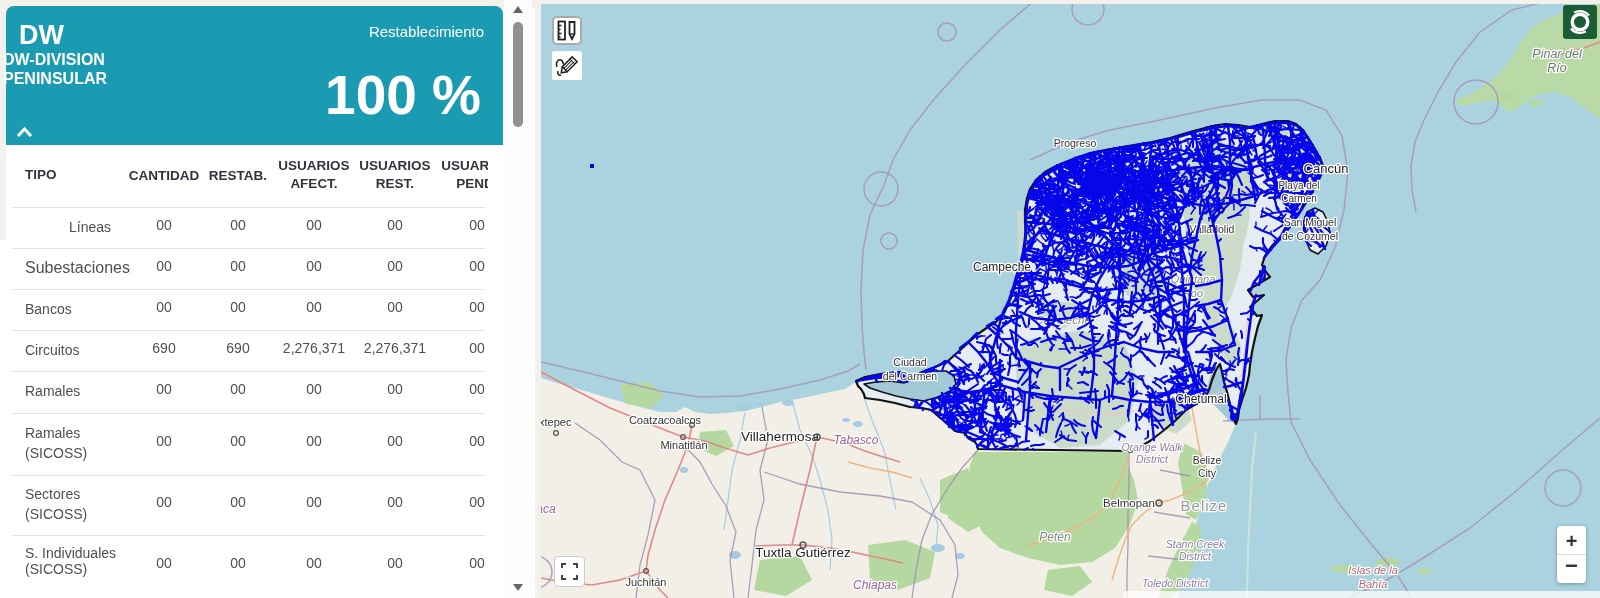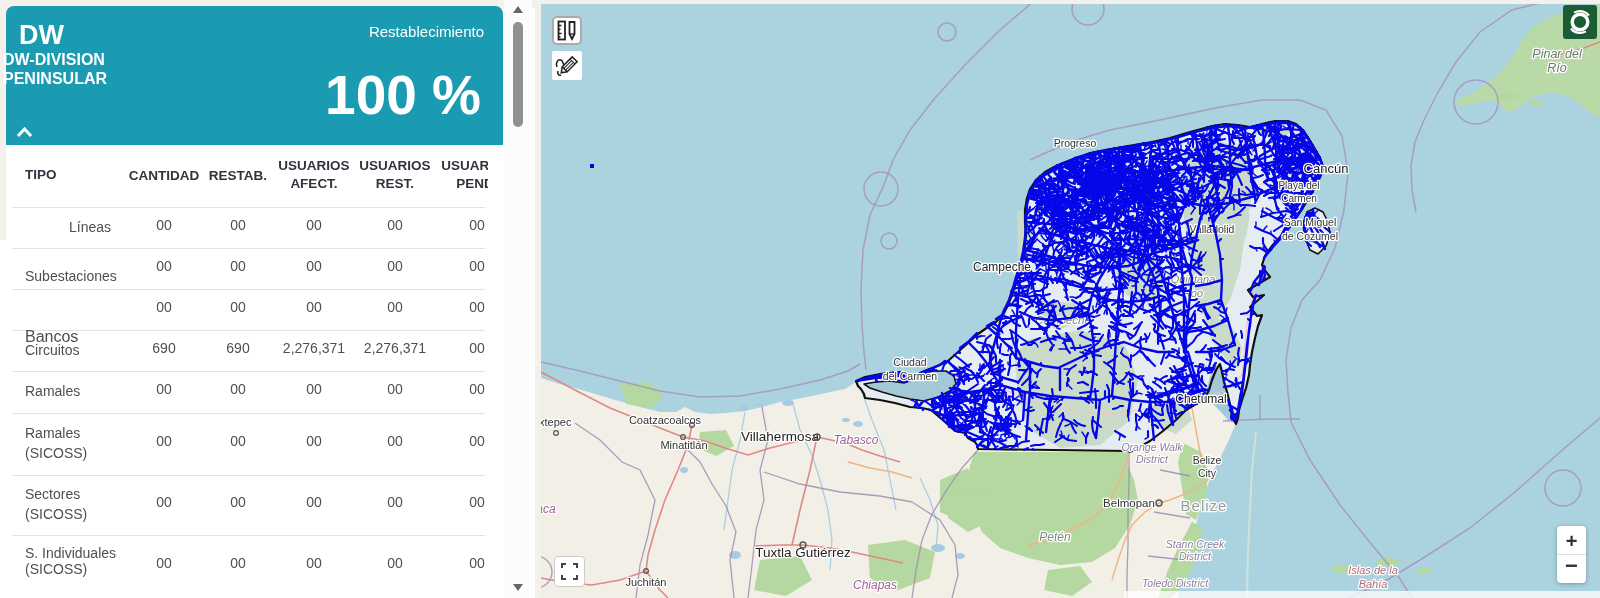--- a/index.html
+++ b/index.html
@@ -181,27 +181,27 @@
 <div style="position:absolute;left:12px;top:371px;width:473px;height:1px;background:#e2e2e2;"></div>
 <div style="position:absolute;left:12px;top:413px;width:473px;height:1px;background:#e2e2e2;"></div>
 <div style="position:absolute;left:12px;top:475px;width:473px;height:1px;background:#e2e2e2;"></div>
 <div style="position:absolute;left:12px;top:535px;width:473px;height:1px;background:#e2e2e2;"></div>
 <div style="position:absolute;left:25px;top:217px;width:130px;font-size:14px;line-height:20px;color:#4f4f4f;text-align:center;">Líneas</div>
 <div style="position:absolute;left:109px;top:217px;width:110px;text-align:center;font-size:14px;color:#4f4f4f;">00</div>
 <div style="position:absolute;left:183px;top:217px;width:110px;text-align:center;font-size:14px;color:#4f4f4f;">00</div>
 <div style="position:absolute;left:259px;top:217px;width:110px;text-align:center;font-size:14px;color:#4f4f4f;">00</div>
 <div style="position:absolute;left:340px;top:217px;width:110px;text-align:center;font-size:14px;color:#4f4f4f;">00</div>
 <div style="position:absolute;left:422px;top:217px;width:110px;text-align:center;font-size:14px;color:#4f4f4f;">00</div>
-<div style="position:absolute;left:25px;top:258px;width:130px;font-size:14px;line-height:20px;color:#4f4f4f;margin-top:8px;">Subestaciones</div>
+<div style="position:absolute;left:25px;top:258px;width:130px;font-size:16px;line-height:20px;color:#4f4f4f;">Subestaciones</div>
 <div style="position:absolute;left:109px;top:258px;width:110px;text-align:center;font-size:14px;color:#4f4f4f;">00</div>
 <div style="position:absolute;left:183px;top:258px;width:110px;text-align:center;font-size:14px;color:#4f4f4f;">00</div>
 <div style="position:absolute;left:259px;top:258px;width:110px;text-align:center;font-size:14px;color:#4f4f4f;">00</div>
 <div style="position:absolute;left:340px;top:258px;width:110px;text-align:center;font-size:14px;color:#4f4f4f;">00</div>
 <div style="position:absolute;left:422px;top:258px;width:110px;text-align:center;font-size:14px;color:#4f4f4f;">00</div>
-<div style="position:absolute;left:25px;top:299px;width:130px;font-size:16px;line-height:20px;color:#4f4f4f;margin-top:28px;">Bancos</div>
+<div style="position:absolute;left:25px;top:299px;width:130px;font-size:14px;line-height:20px;color:#4f4f4f;">Bancos</div>
 <div style="position:absolute;left:109px;top:299px;width:110px;text-align:center;font-size:14px;color:#4f4f4f;">00</div>
 <div style="position:absolute;left:183px;top:299px;width:110px;text-align:center;font-size:14px;color:#4f4f4f;">00</div>
 <div style="position:absolute;left:259px;top:299px;width:110px;text-align:center;font-size:14px;color:#4f4f4f;">00</div>
 <div style="position:absolute;left:340px;top:299px;width:110px;text-align:center;font-size:14px;color:#4f4f4f;">00</div>
 <div style="position:absolute;left:422px;top:299px;width:110px;text-align:center;font-size:14px;color:#4f4f4f;">00</div>
 <div style="position:absolute;left:25px;top:340px;width:130px;font-size:14px;line-height:20px;color:#4f4f4f;">Circuitos</div>
 <div style="position:absolute;left:109px;top:340px;width:110px;text-align:center;font-size:14px;color:#4f4f4f;">690</div>
 <div style="position:absolute;left:183px;top:340px;width:110px;text-align:center;font-size:14px;color:#4f4f4f;">690</div>
 <div style="position:absolute;left:259px;top:340px;width:110px;text-align:center;font-size:14px;color:#4f4f4f;">2,276,371</div>
 <div style="position:absolute;left:340px;top:340px;width:110px;text-align:center;font-size:14px;color:#4f4f4f;">2,276,371</div>

